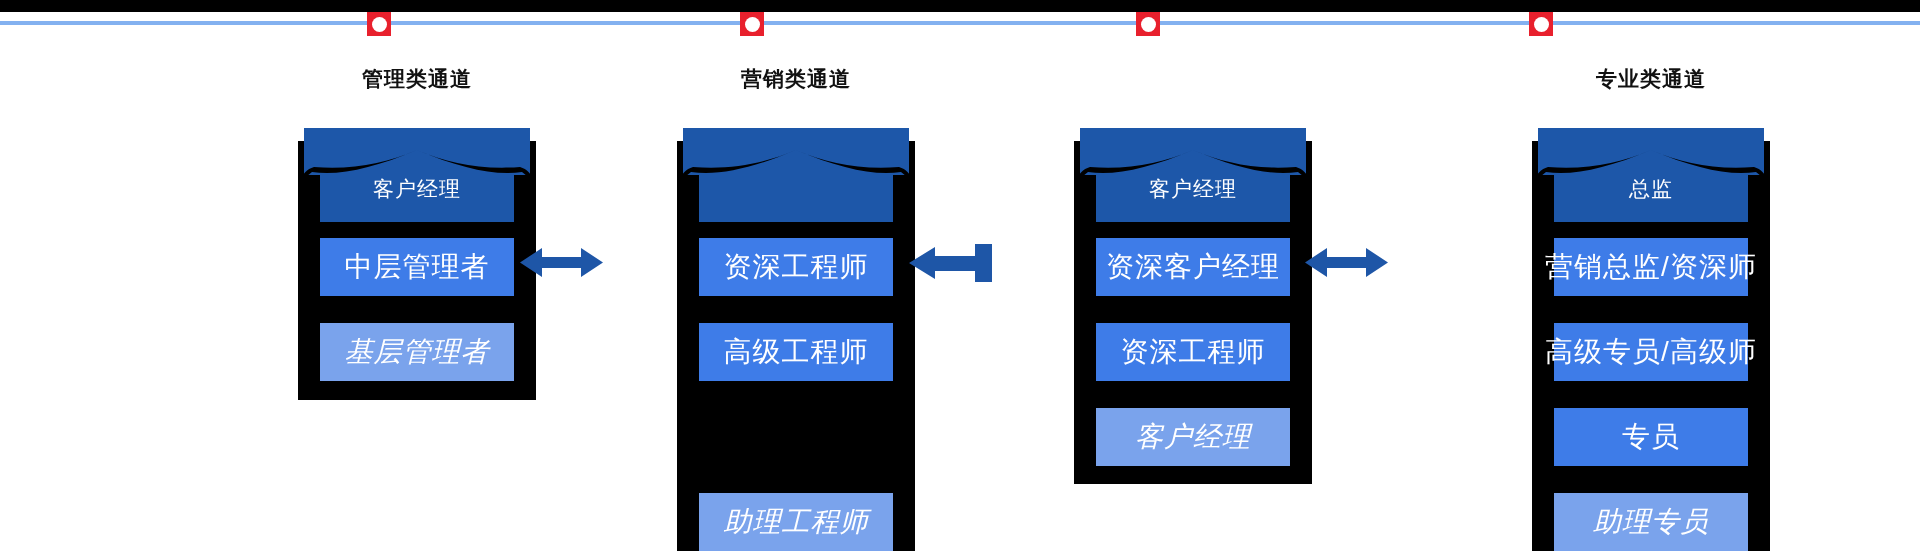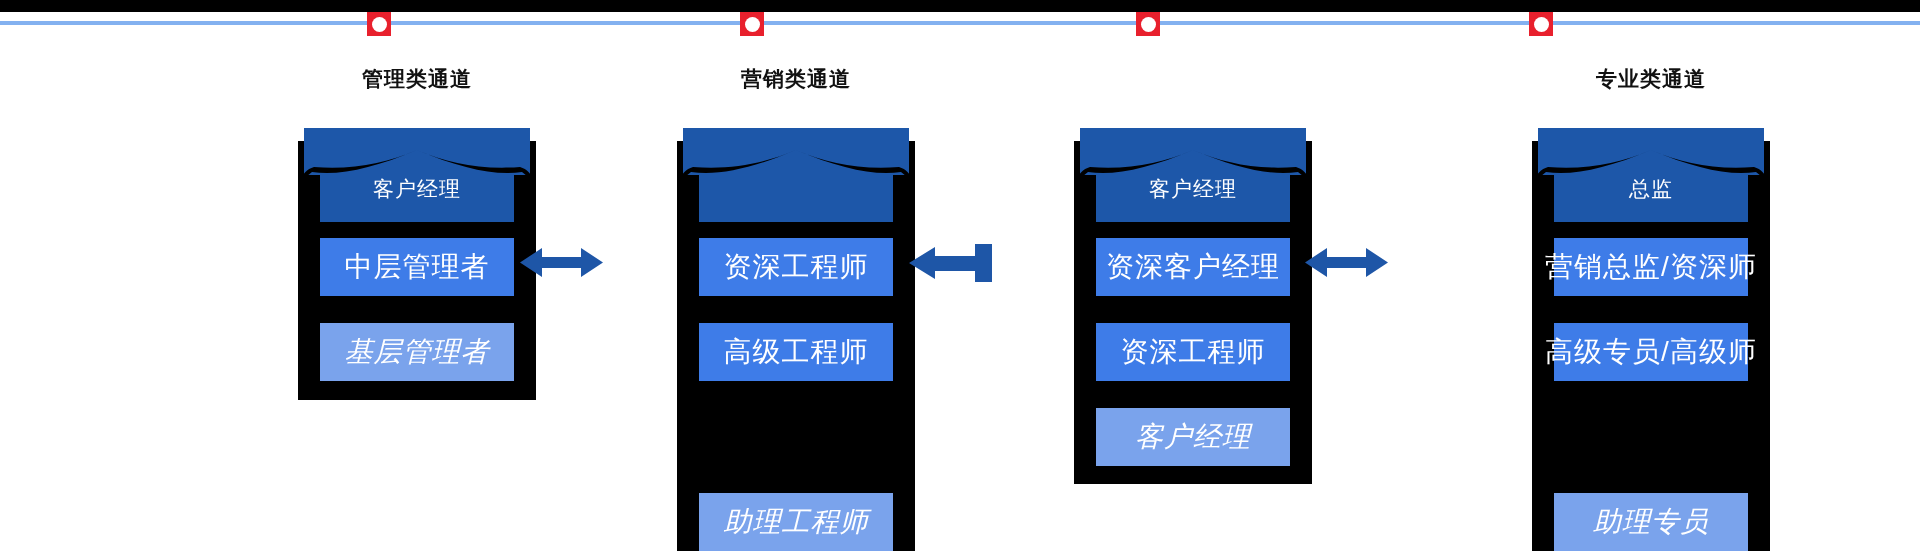--- a/index.html
+++ b/index.html
@@ -114,20 +114,21 @@
       <rect class="blk" x="0" y="13" width="238" height="81"></rect>
       <rect class="blu" x="6" y="0" width="226" height="47"></rect>
       <rect class="blu" x="22" y="40" width="194" height="54"></rect>
       <path class="blk" d="M119,22 C76,40 42,48 14,44 L3,53 C4,46 9,41 16,39 C56,42 88,35 119,22 Z"></path>
       <path class="blk" d="M119,22 C162,40 196,48 224,44 L235,53 C234,46 229,41 222,39 C182,42 150,35 119,22 Z"></path>
     </svg>
     <div class="lid-label">总监</div>
     <div class="frame" style="height:360px"></div>
     <div class="row medium" style="top:238px">营销总监/资深师</div>
     <div class="row medium" style="top:323px">高级专员/高级师</div>
+    <div class="row medium" style="top:408px">专员</div>
     <div class="row light" style="top:493px">助理专员</div>
   </div>
 
   <svg class="arrow" style="left:520px;top:247px;width:83px;height:31px" viewBox="0 0 83 31">
     <polygon class="arr" points="0,15.5 22,1 22,10 61,10 61,1 83,15.5 61,30 61,21 22,21 22,30"></polygon>
   </svg>
 
   <svg class="arrow" style="left:909px;top:244px;width:83px;height:38px" viewBox="0 0 83 38">
     <polygon class="arr" points="0,19 26,3 26,12 66,12 66,27 26,27 26,35"></polygon>
     <rect class="arr" x="66" y="0" width="17" height="38"></rect>

